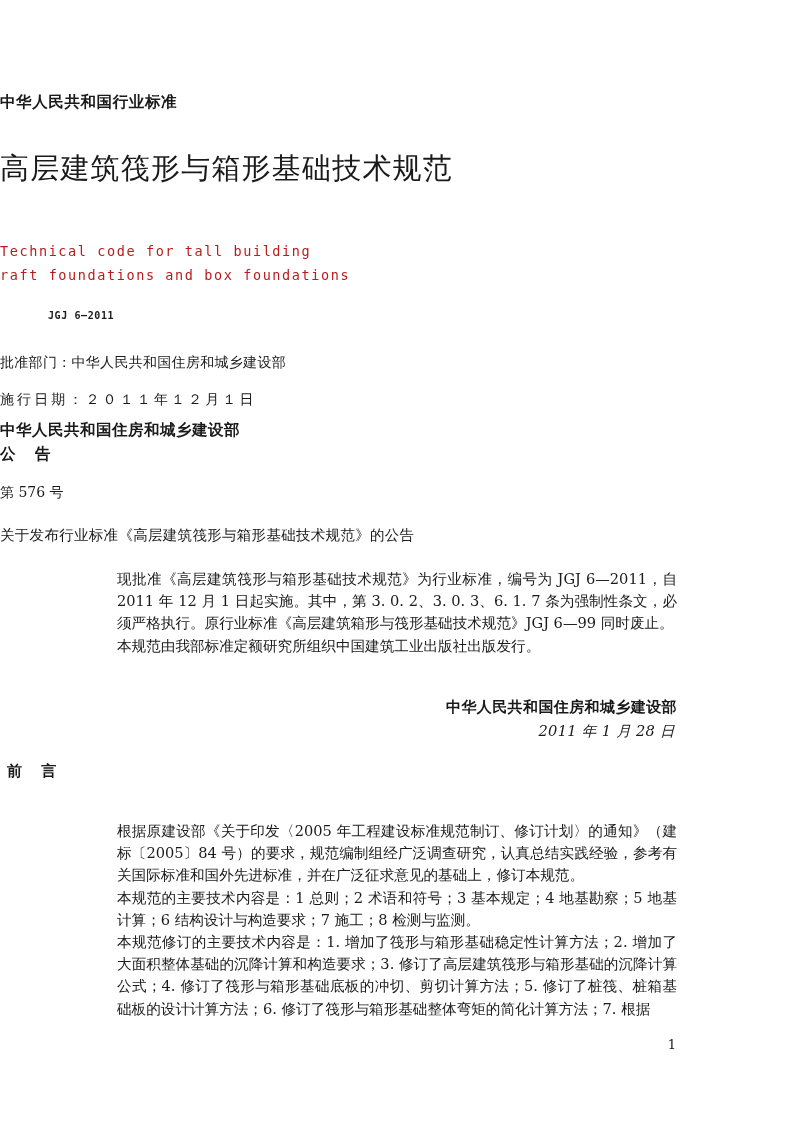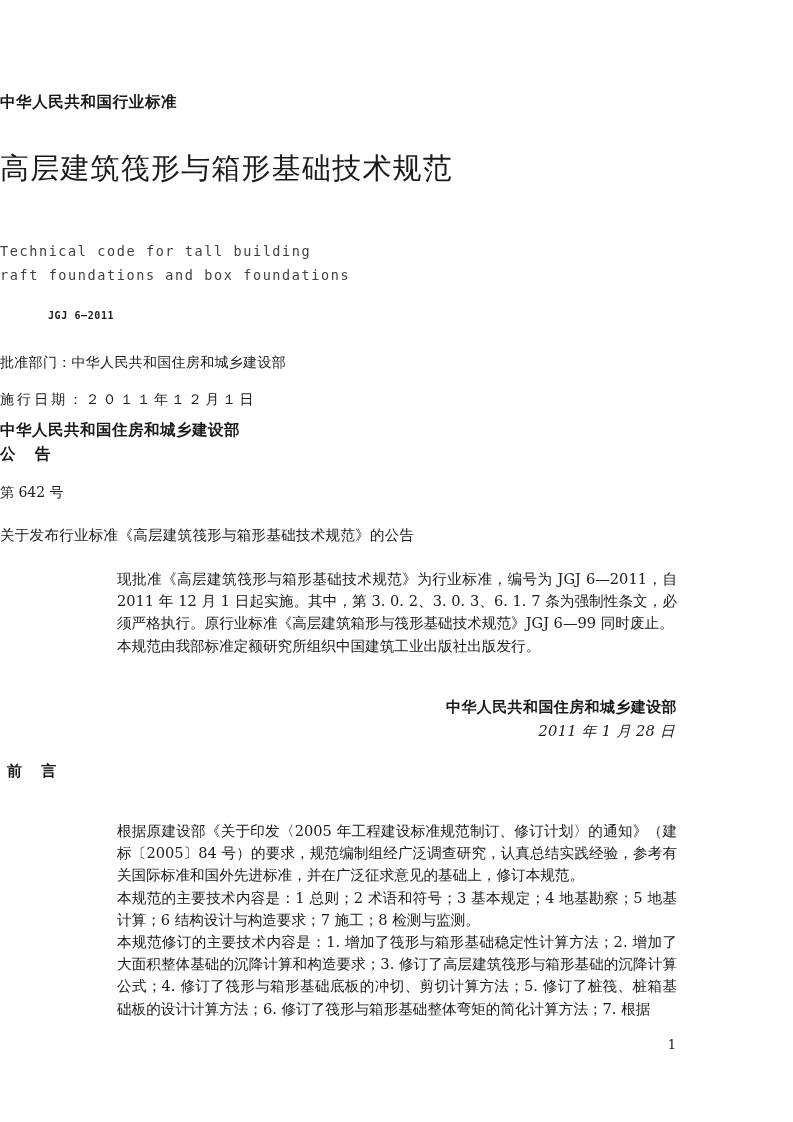--- a/index.html
+++ b/index.html
@@ -48,21 +48,21 @@
     letter-spacing: 1.2px;
     line-height: 1.25;
   }
 
   
   #doc-title-en {
     left: 0; right: 0; top: 240px;
     font-size: 13.5px;
     line-height: 1.75;
     letter-spacing: 1.6px;
-    color: #404040;
+    color: #b91c1c;
   }
 
   
   #standard-number {
     left: 0; right: 0; top: 310px;
     font-size: 10px;
     font-weight: bold;
     letter-spacing: 0.6px;
     margin-left: 48px;
   }
@@ -171,21 +171,21 @@
   <div class="blk center cn-song" id="approval-info">
     <div class="dept">批准部门：中华人民共和国住房和城乡建设部</div>
     <div class="date">施行日期：２０１１年１２月１日</div>
   </div>
 
   <div class="blk center cn-hei" id="issuer-block">
     <div>中华人民共和国住房和城乡建设部</div>
     <div class="gonggao">公 告</div>
   </div>
 
-  <div class="blk center cn-song" id="notice-number">第 642 号</div>
+  <div class="blk center cn-song" id="notice-number">第 576 号</div>
 
   <div class="blk center cn-song" id="notice-title">关于发布行业标准《高层建筑筏形与箱形基础技术规范》的公告</div>
 
   <div class="blk body-col cn-song" id="notice-body">
     <p>现批准《高层建筑筏形与箱形基础技术规范》为行业标准，编号为 JGJ 6—2011，自 2011 年 12 月 1 日起实施。其中，第 3. 0. 2、3. 0. 3、6. 1. 7 条为强制性条文，必须严格执行。原行业标准《高层建筑箱形与筏形基础技术规范》JGJ 6—99 同时废止。</p>
     <p>本规范由我部标准定额研究所组织中国建筑工业出版社出版发行。</p>
   </div>
 
   <div class="blk" id="signature-block">
     <div class="sig-name">中华人民共和国住房和城乡建设部</div>

